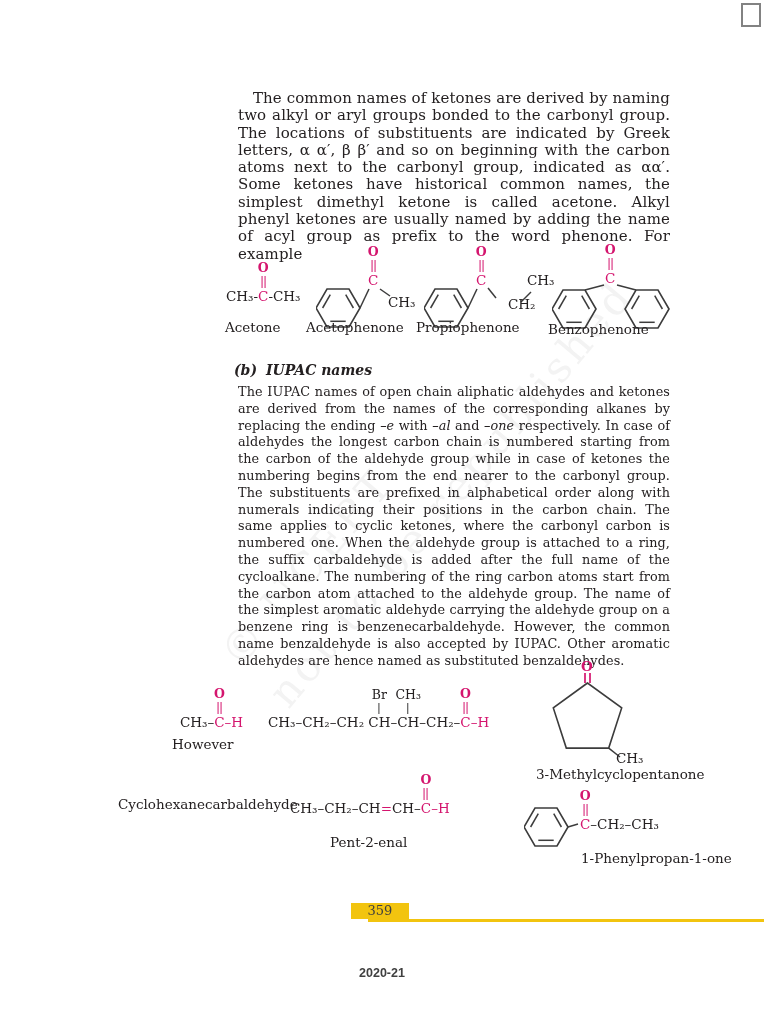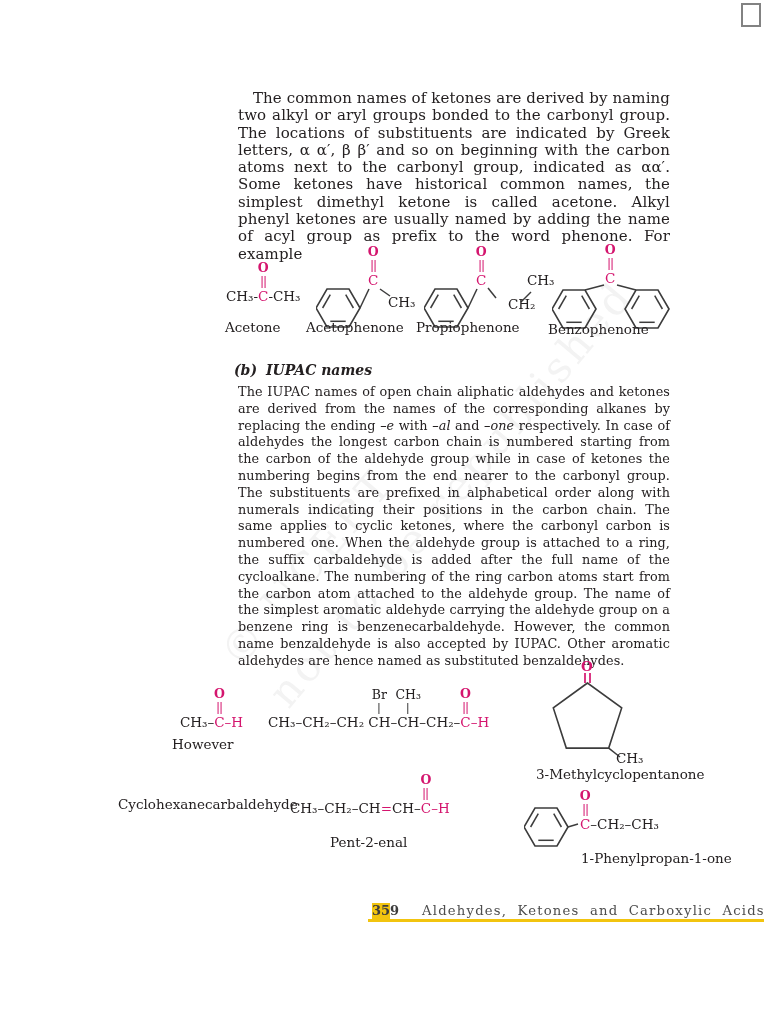--- a/index.html
+++ b/index.html
@@ -186,18 +186,18 @@
       <line x1="14.3" y1="60.3" x2="29.7" y2="60.3"></line>
       <line x1="44" y1="47" x2="54" y2="44"></line>
     </svg>
     <span class="abs fline" style="left:56px;top:36px;"><span class="cw"><span class="ostk">
             <span class="o">O</span>
             <span class="db"></span>
           </span><span class="mag">C</span></span><span>–CH₂–CH₃</span></span>
   </div>
   <div class="abs slabel" style="left:545px;top:850px;width:158px;margin-left:36px;">1-Phenylpropan-1-one</div>
 
-  <div class="abs pgnum" style="left:372px;top:903px;width:18px;height:16px;line-height:16px;font-weight:bold;">359</div>
-  <div class="abs chapt" style="left:422px;top:903px;">Aldehydes, Ketones and Carboxylic Acids</div>
+  <div class="abs pgnum" style="left:351px;top:903px;width:58px;height:16px;line-height:16px;">359</div>
   <div class="abs rule" style="left:368px;top:919px;width:396px;height:2.5px;"></div>
 
+  <div class="abs year" style="left:0;top:966px;">2020-21</div>
 
 </div>
 
 </body></html>

